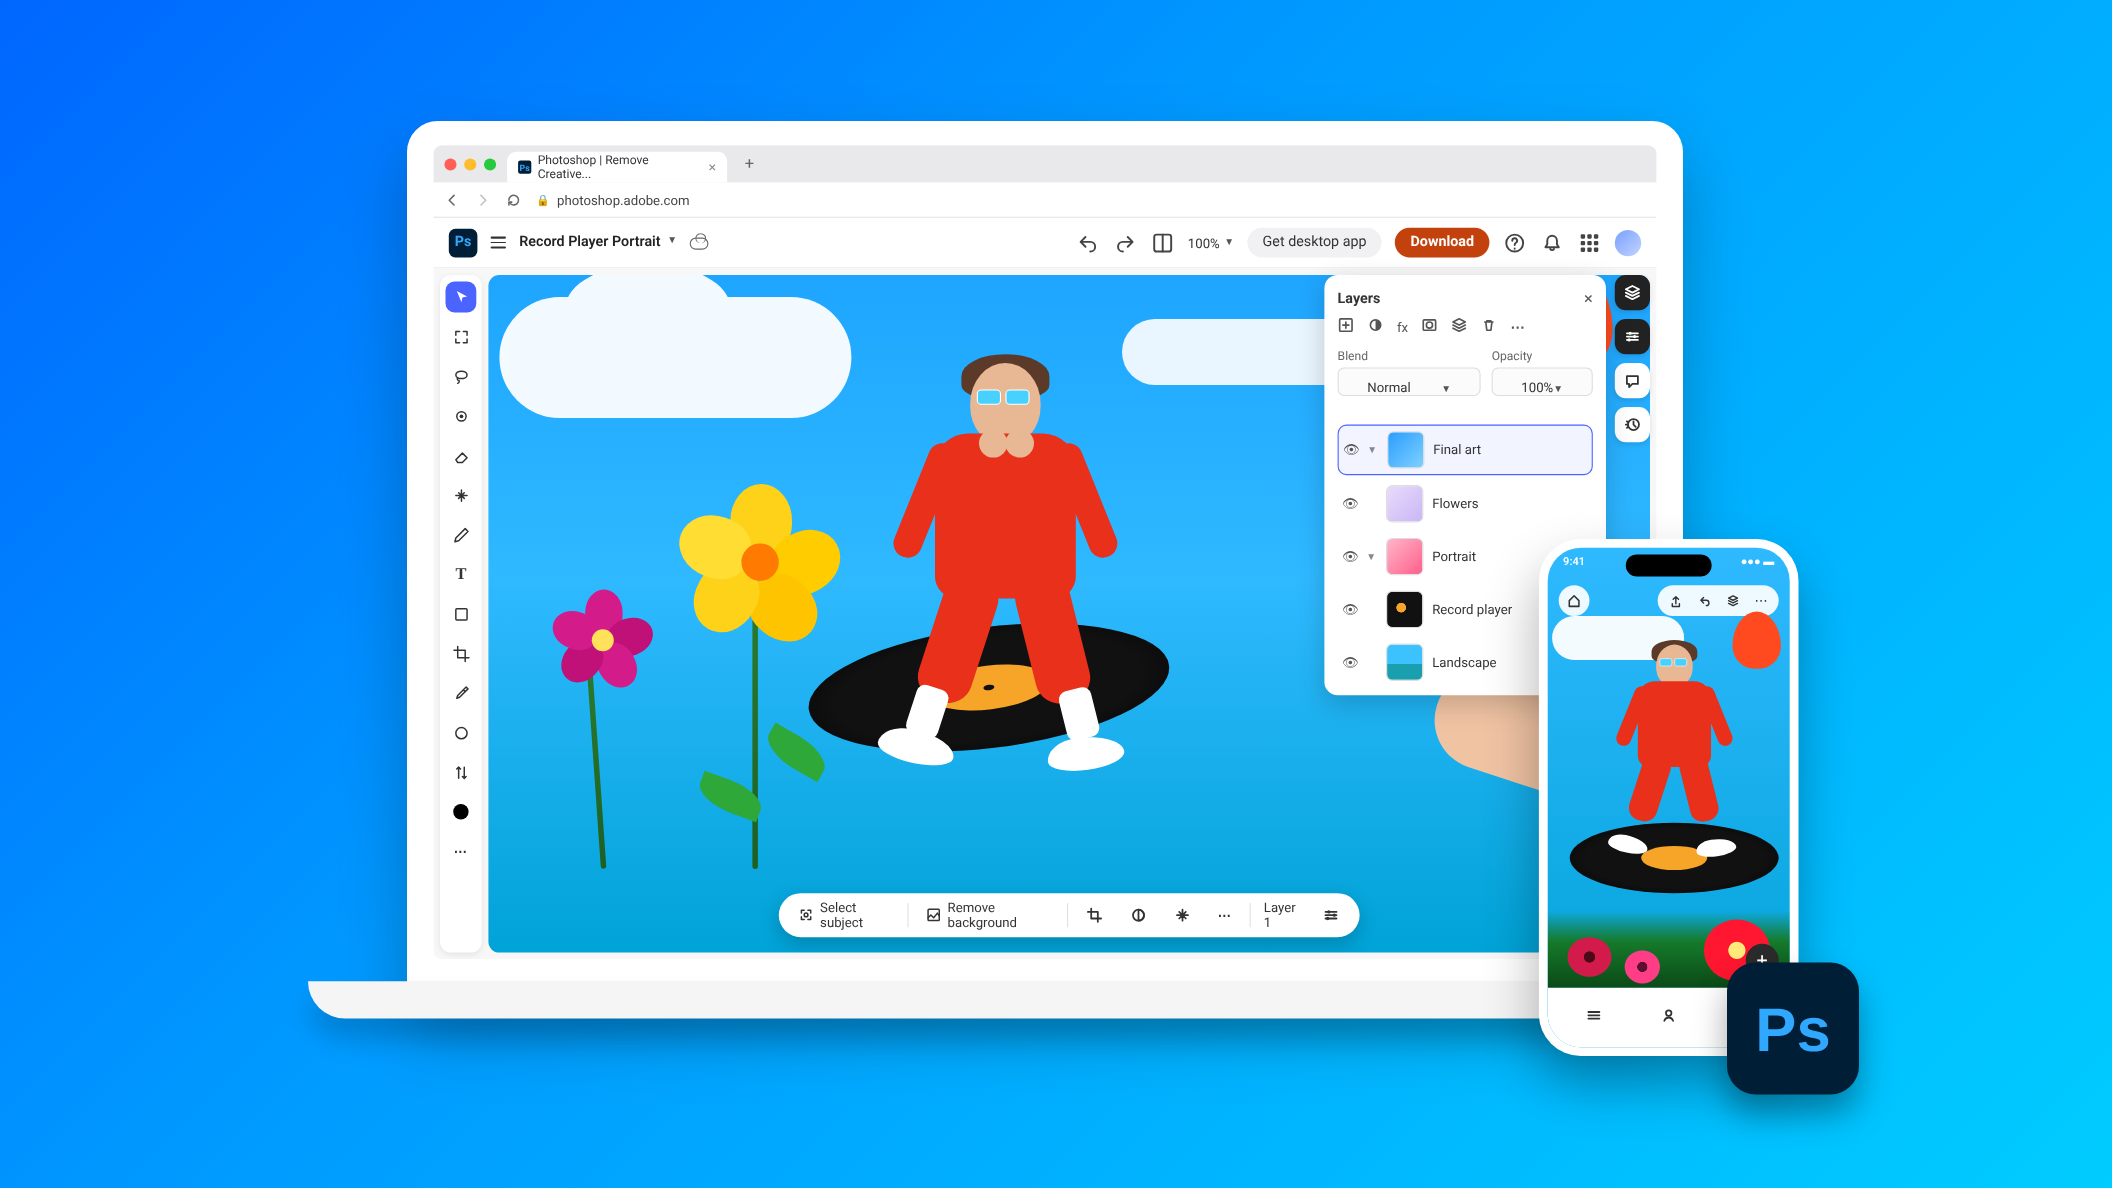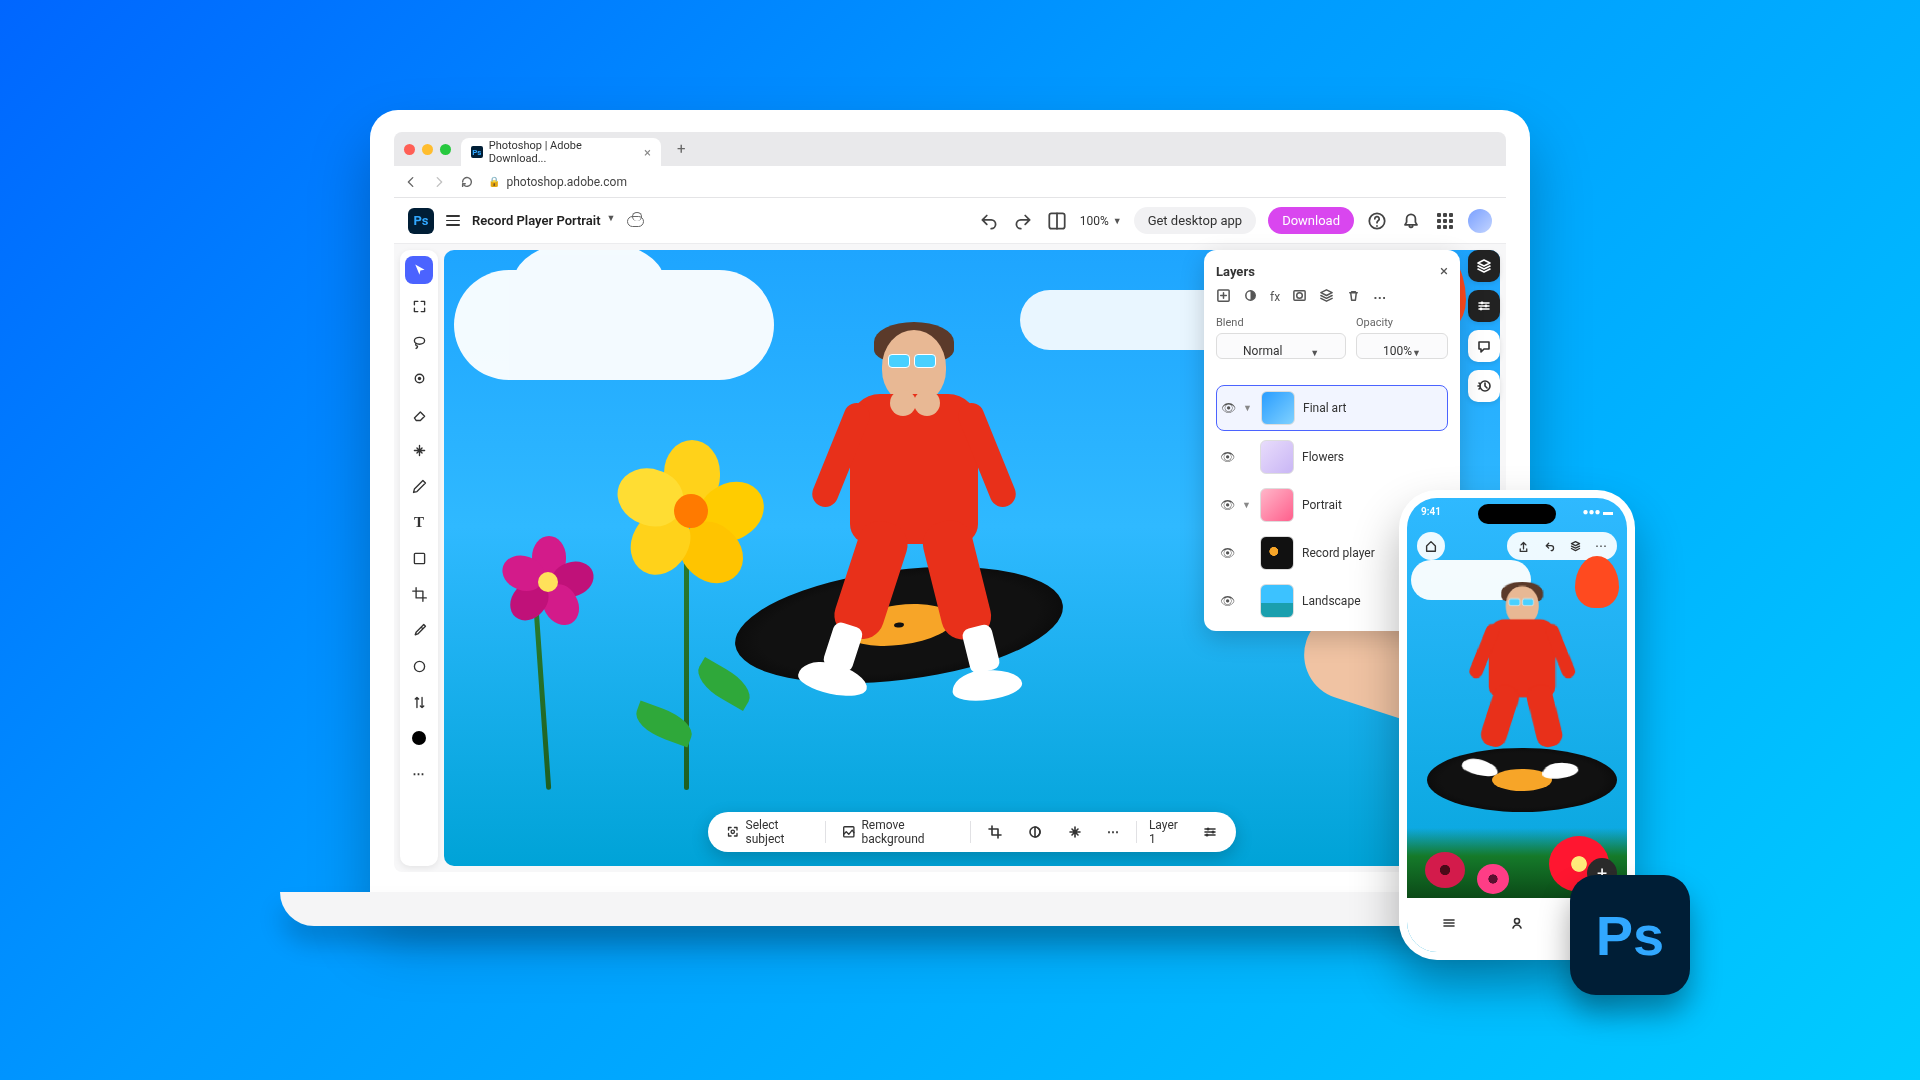--- a/index.html
+++ b/index.html
@@ -46,21 +46,21 @@
   .hamb span{width:14px;height:1.5px;background:#333;border-radius:1px}
   .doc-title{font-size:13px;font-weight:600;color:#222;display:flex;align-items:flex-start;gap:6px}
   .chev{font-size:9px;color:#555}
   .cloud-ico{width:17px;height:11px;border:1.5px solid #666;border-radius:9px;position:relative;top:1px}
   .cloud-ico::before{content:"";position:absolute;width:8px;height:8px;border:1.5px solid #666;border-radius:50%;top:-5px;left:4px;border-bottom:none}
   .spacer{flex:1}
   .ibtn{width:22px;height:22px;display:flex;align-items:center;justify-content:center;color:#444;font-size:14px;border-radius:4px;cursor:pointer}
   .zoom{font-size:12px;color:#333;display:flex;align-items:center;gap:4px}
   .pill{padding:6px 14px;border-radius:16px;font-size:13px;cursor:pointer}
   .pill.ghost{background:#f1f1f3;color:#333}
-  .pill.primary{background:#d946ef;color:#fff;font-weight:400}
+  .pill.primary{background:#c2410c;color:#fff;font-weight:700}
   .grid9{display:grid;grid-template-columns:repeat(3,4px);grid-template-rows:repeat(3,4px);gap:2px}
   .grid9 span{background:#444;border-radius:1px}
   .avatar{width:24px;height:24px;border-radius:50%;background:linear-gradient(135deg,#7aa0ff,#c2d4ff)}
   
   .workspace{flex:1;display:flex;position:relative;background:#f7f7f8}
   .toolbar{width:38px;background:#fff;border-radius:10px;margin:6px;padding:6px 0;display:flex;flex-direction:column;align-items:center;gap:8px;box-shadow:0 2px 6px rgba(0,0,0,.08)}
   .tbtn{width:28px;height:28px;border-radius:8px;display:flex;align-items:center;justify-content:center;color:#333;cursor:pointer;font-size:15px}
   .tbtn.active{background:#4b63ff;color:#fff}
   .tbtn svg{width:17px;height:17px}
   .col-sw{width:14px;height:14px;border-radius:50%;background:#000}
@@ -155,21 +155,21 @@
   <div class="screen">
 
     <div class="tabstrip">
       <div class="traffic">
         <div class="tl r"></div>
         <div class="tl y"></div>
         <div class="tl g"></div>
       </div>
       <div class="tab">
         <div class="tab-fav">Ps</div>
-        <span>Photoshop | Adobe Download...</span>
+        <span>Photoshop | Remove Creative...</span>
         <span class="tab-x">×</span>
       </div>
       <span class="newtab">+</span>
     </div>
 
     <div class="urlbar">
       <span class="nav-ico">
           <svg viewBox="0 0 16 16">
             <path class="s" d="M10 3 5 8l5 5"></path>
           </svg>

